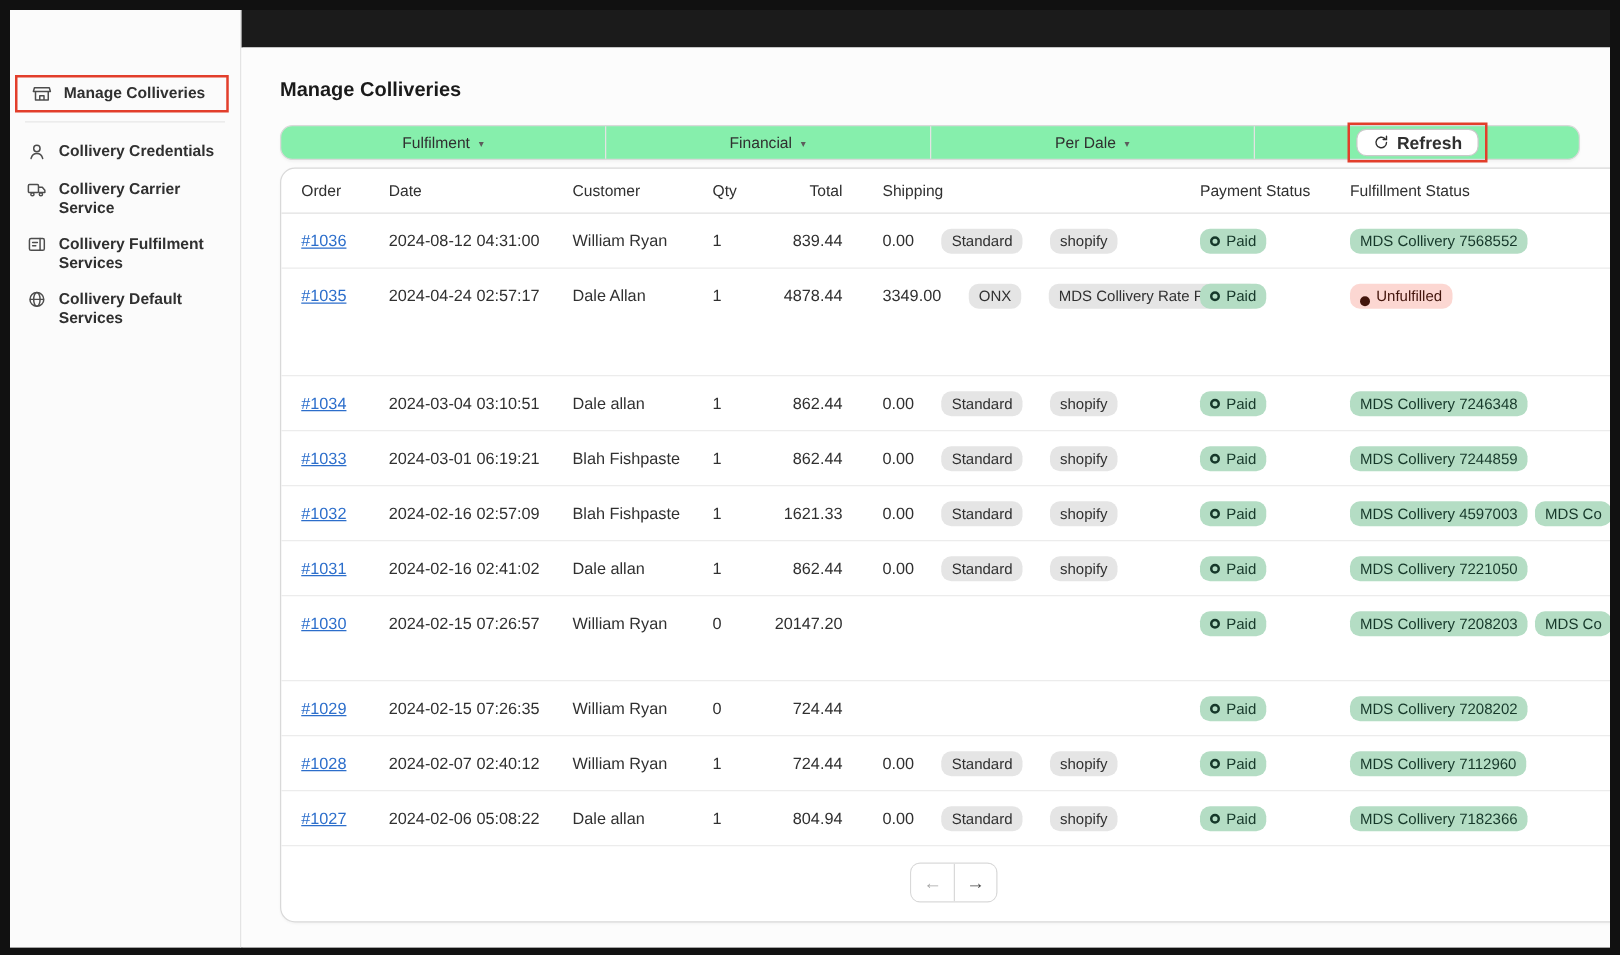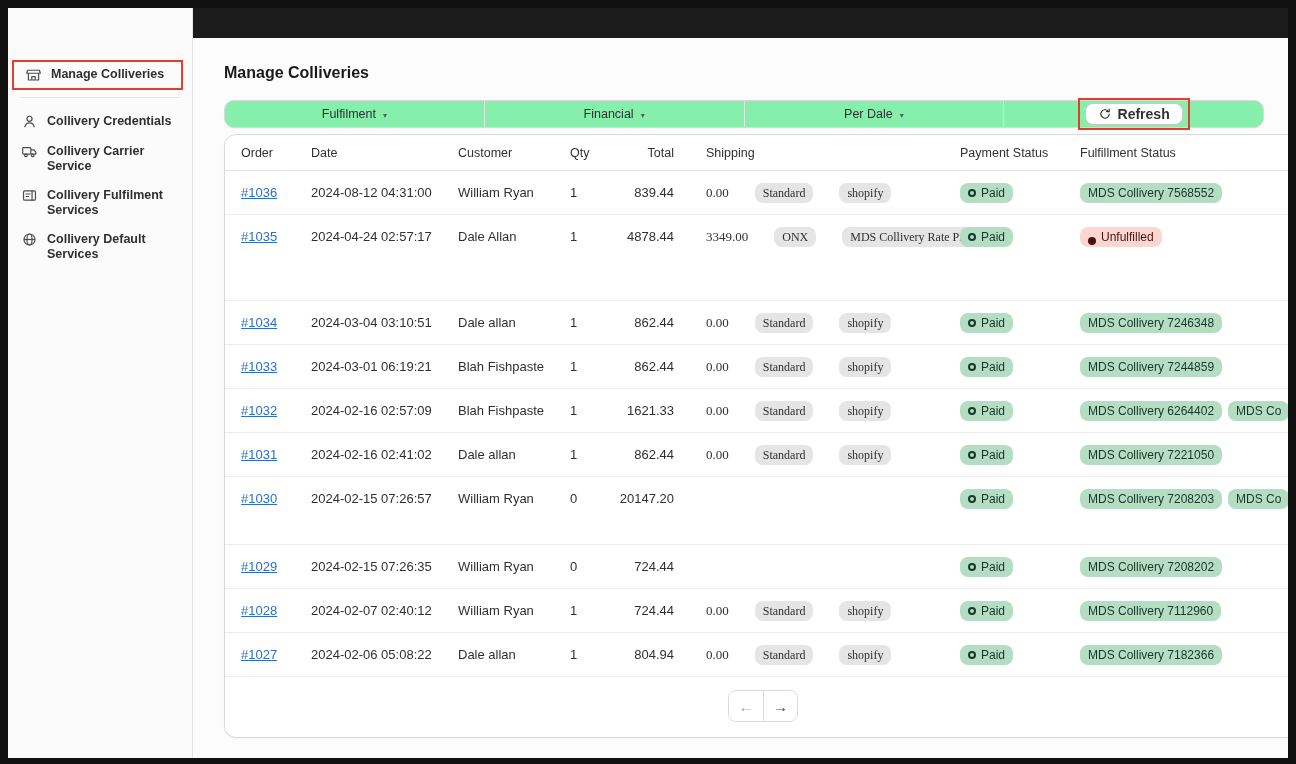--- a/index.html
+++ b/index.html
@@ -88,30 +88,30 @@
   .trow {
     min-height: 44px; font-size: 13px; color: #303030;
     border-bottom: 1px solid #ececec;
   }
   .trow.tall { align-items: start; padding-top: 12px; }
   .trow.tall-lg { min-height: 86px; }
   .trow.tall-md { min-height: 68px; }
   .c-qty { text-align: left; }
   .c-total { text-align: right; padding-right: 6px; }
   .c-shipping { padding-left: 26px; }
-  .trow .c-shipping { display: flex; gap: 10px; align-items: flex-end; white-space: nowrap; font-family: Liberation Serif, serif; }
+  .trow .c-shipping { display: flex; gap: 22px; align-items: flex-end; white-space: nowrap; }
   .c-fulfillment { padding-left: 8px; }
   .trow .c-fulfillment { display: flex; gap: 6px; align-items: center; white-space: nowrap; }
   .order-link { color: var(--link_blue, #2c6ecb); text-decoration: underline; }
   .badge {
     display: inline-flex; align-items: center; gap: 5px;
     border-radius: 8px; padding: 2px 8px; font-size: 12px; line-height: 16px;
     white-space: nowrap;
   }
-  .badge.gray  { background: var(--badge_gray_bg, #e5e5e5);  color: var(--badge_gray_text, #303030); margin-left: 16px; }
+  .badge.gray  { background: var(--badge_gray_bg, #e5e5e5);  color: var(--badge_gray_text, #303030); }
   .badge.green { background: var(--badge_green_bg, #b4ddc4); color: var(--badge_green_text, #16382a); }
   .badge.pink  { background: var(--badge_pink_bg, #fcd7d2);  color: var(--badge_pink_text, #43150c); align-items: flex-end; }
   .ring { width: 8px; height: 8px; border-radius: 50%; border: 2px solid currentColor; flex: 0 0 8px; }
   .dot  { width: 8px; height: 8px; border-radius: 50%; background: currentColor; flex: 0 0 8px; }
   
   .pagination { display: flex; justify-content: center; padding: 13px 0 15px; }
   .page-btns {
     display: flex; border: 1px solid #d9d9d9; border-radius: 8px;
     overflow: hidden; background: #fff;
   }
@@ -314,21 +314,21 @@
     <div class="c-customer">Blah Fishpaste</div>
     <div class="c-qty">1</div>
     <div class="c-total">1621.33</div>
     <div class="c-shipping">
       <span>0.00</span>
     <span class="badge gray">Standard</span>
               <span class="badge gray">shopify</span>
             </div>
     <div class="c-payment"><span class="badge green"><span class="ring"></span>Paid</span></div>
     <div class="c-fulfillment">
-              <span class="badge green">MDS Collivery 6264402</span>
+              <span class="badge green">MDS Collivery 4597003</span>
               <span class="badge green">MDS Co</span>
             </div>
   </div>
           <div class="trow">
     <div class="c-order">
       <a class="order-link" href="#">#1031</a>
     </div>
     <div class="c-date">2024-02-16 02:41:02</div>
     <div class="c-customer">Dale allan</div>
     <div class="c-qty">1</div>

